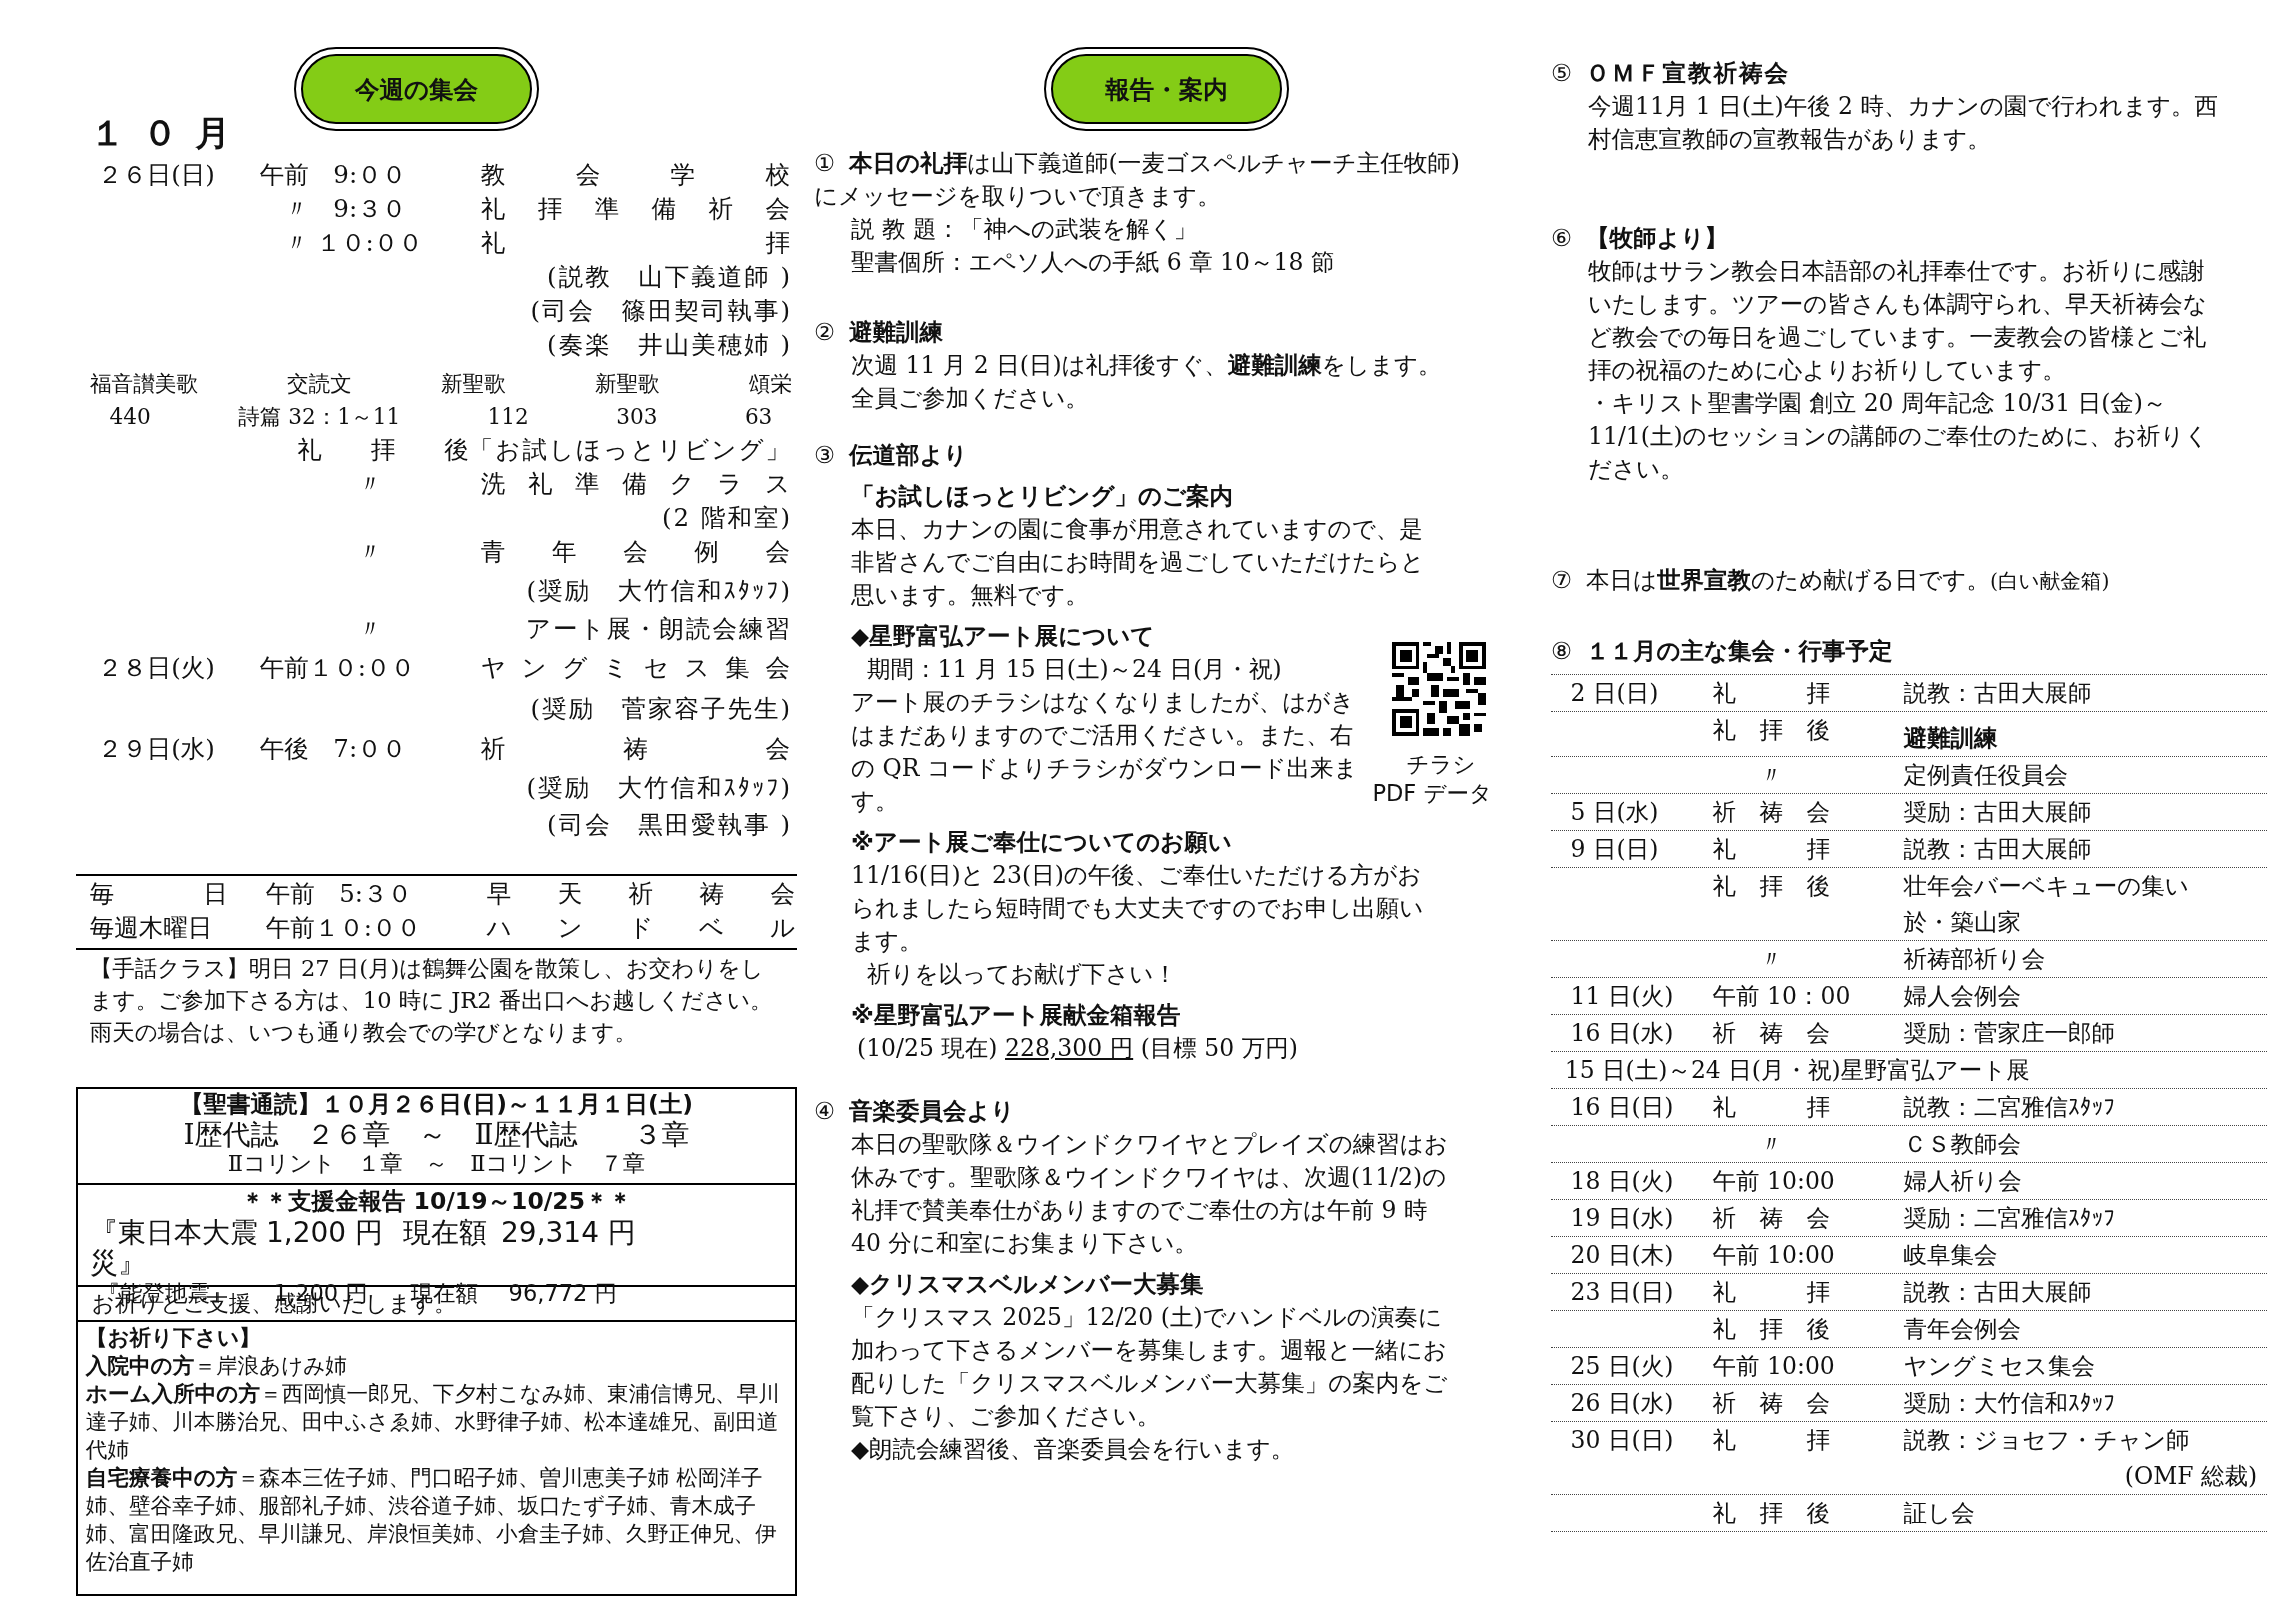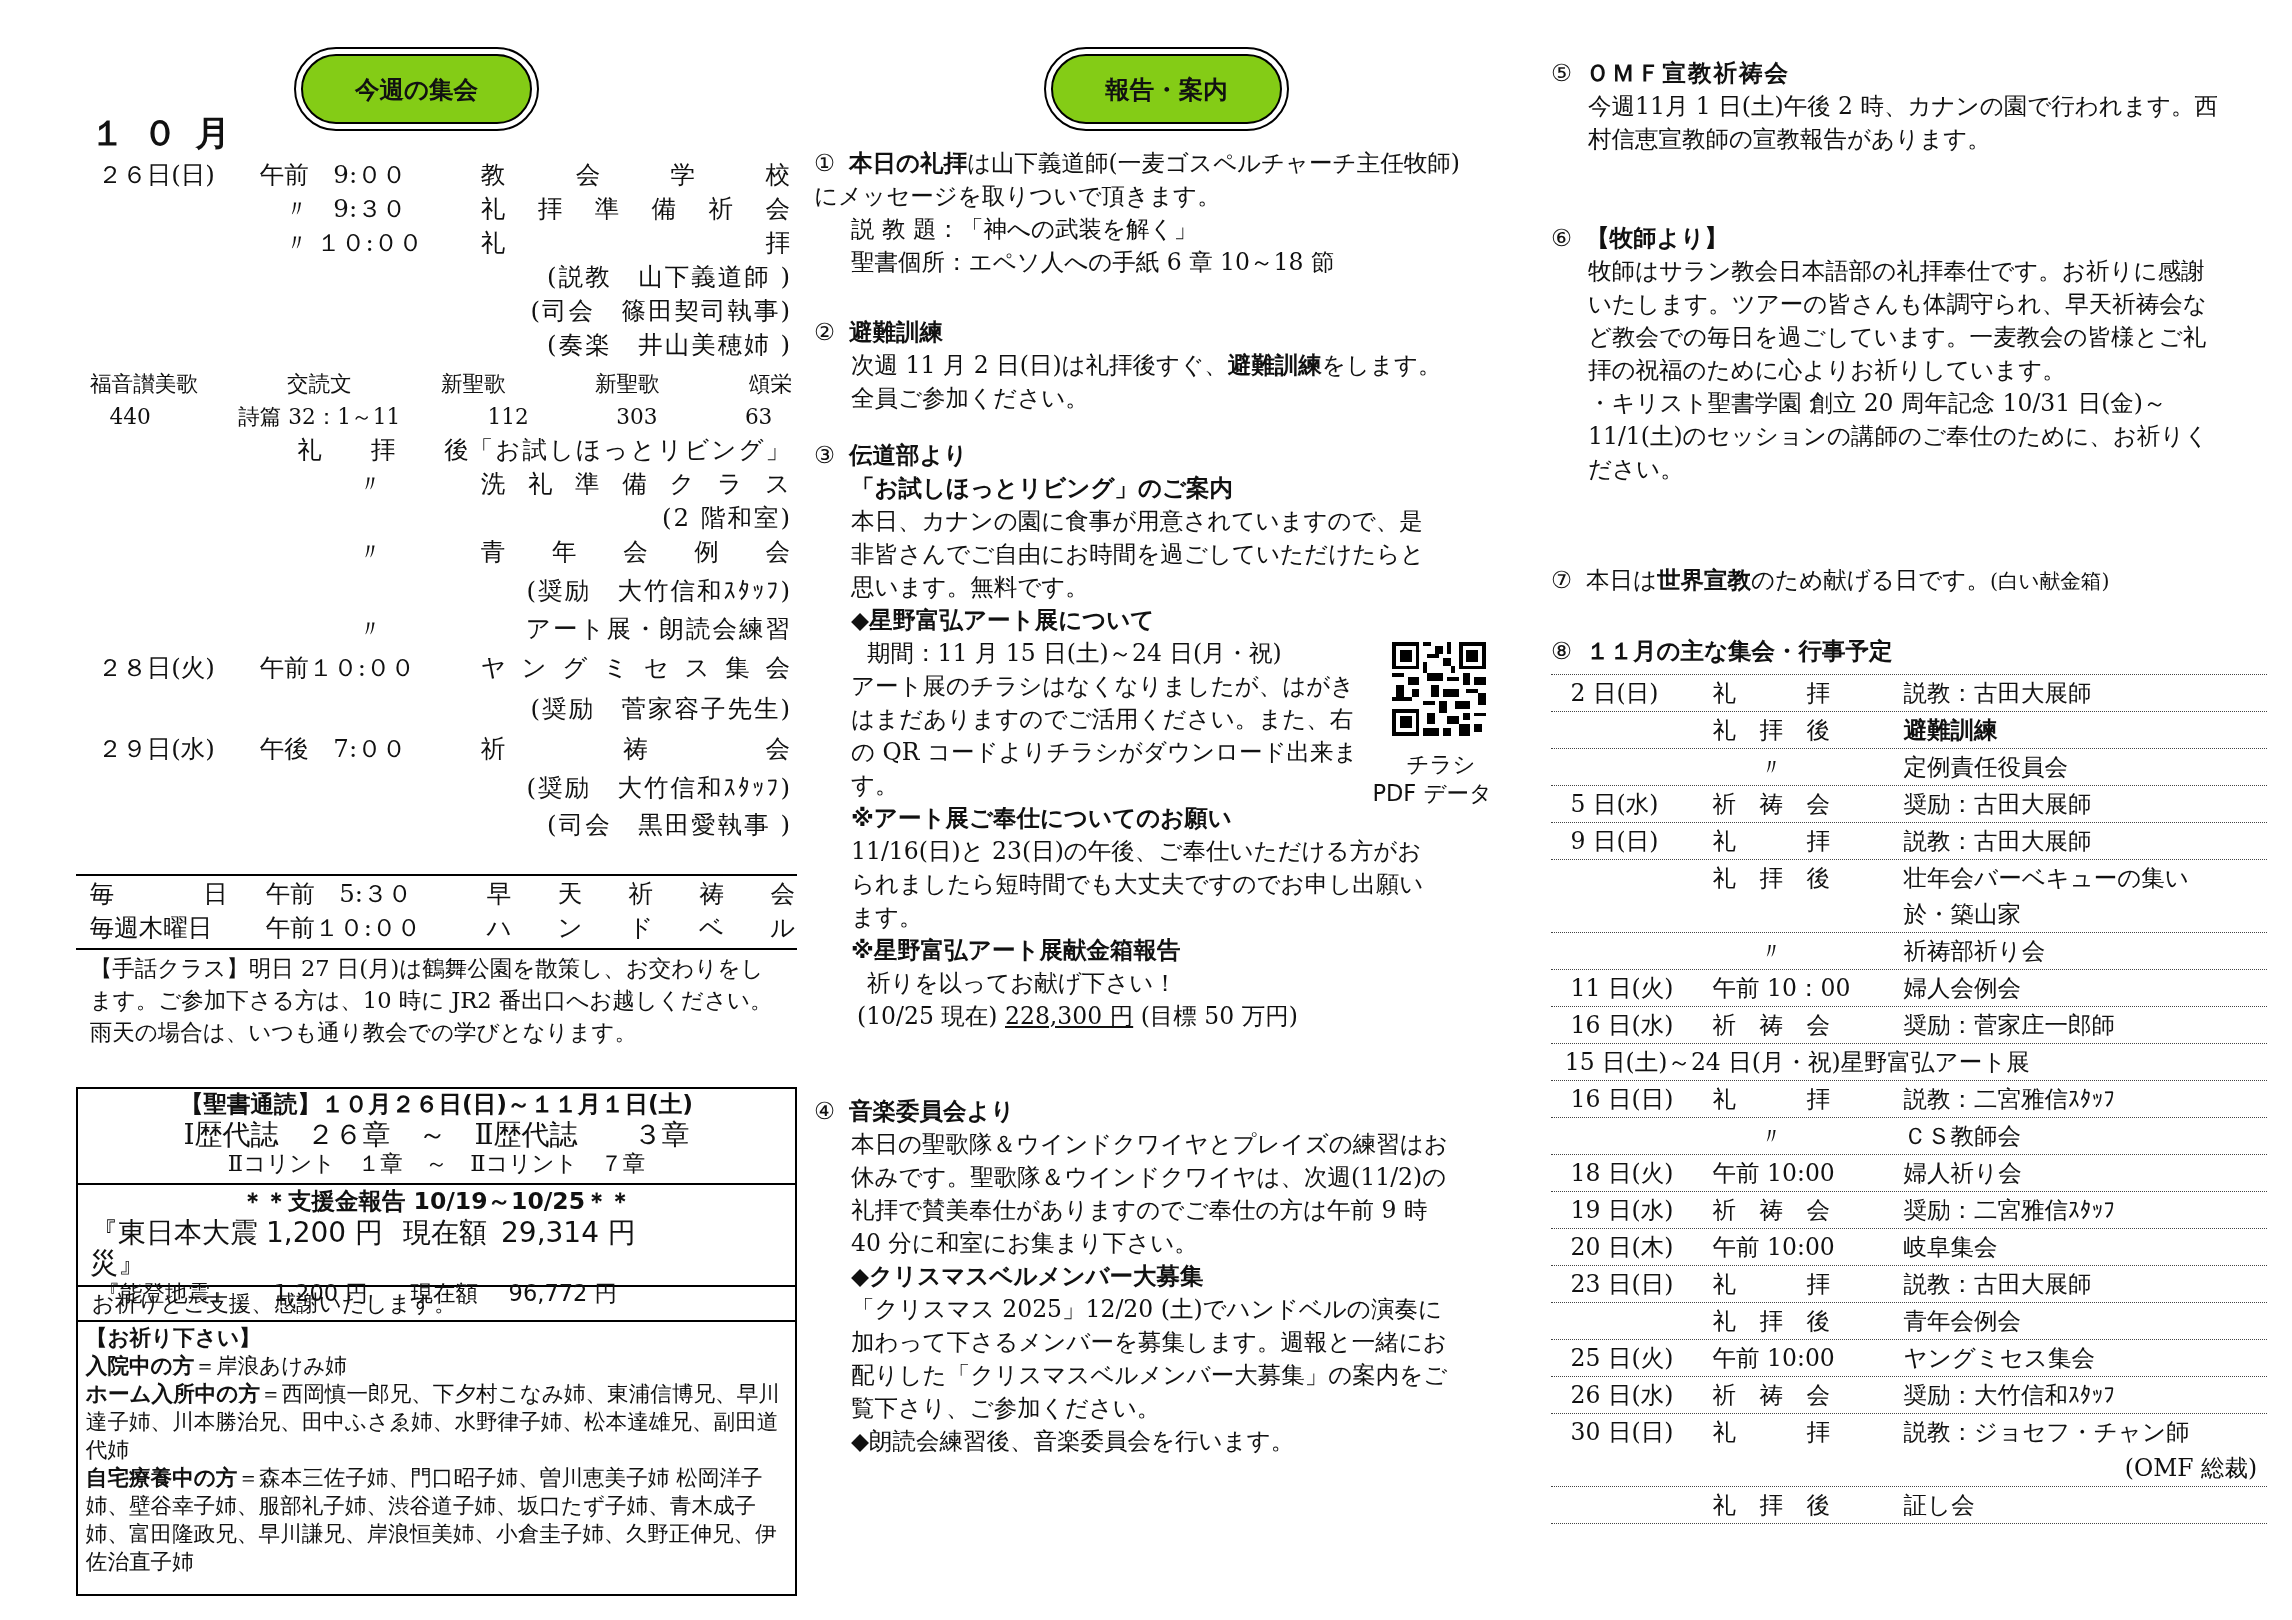--- a/index.html
+++ b/index.html
@@ -18,21 +18,21 @@
   .hymn{display:flex;justify-content:space-between;font-size:21.6px;height:33px;align-items:center;}
   .hymn span{text-align:center;}
   .rule2{border-top:2px solid #000;}
   .body-txt{font-size:23.5px;line-height:34px;}
   .box{border:2px solid #000;box-sizing:border-box;}
   .bold{font-family:"DejaVu Sans","Liberation Sans",sans-serif;font-weight:bold;}
   .sans{font-family:"DejaVu Sans","Liberation Sans",sans-serif;}
   .item{position:absolute;font-size:23.5px;line-height:33px;}
   .num{display:inline-block;width:35px;}
   .ind{padding-left:37px;}
-  .head{font-family:"DejaVu Sans",sans-serif;font-weight:bold;}
+  .head{font-family:"DejaVu Sans",sans-serif;font-weight:bold;margin-top:8px;}
   .qrwrap{position:absolute;left:1392px;top:642px;width:98px;}
   .nov{position:absolute;left:1551px;top:674px;width:716px;font-size:23.5px;}
   .nrow{display:flex;min-height:36px;border-bottom:1px dotted #444;align-items:flex-start;}
   .nrow .d{width:142px;padding-left:19.6px;line-height:36px;}
   .nrow .k{width:191px;line-height:36px;}
   .nrow .e{flex:1;line-height:36px;}
   .nrow .full{padding-left:13.7px;line-height:36px;}
   u{text-decoration:underline;}
 </style>
 </head>
@@ -213,22 +213,22 @@
 
 <div class="item" style="left:814px;top:439px;width:627px;">
   <div><span class="num">③</span><span class="head">伝道部より</span></div>
   <div class="ind head">「お試しほっとリビング」のご案内</div>
   <div class="ind">本日、カナンの園に食事が用意されていますので、是非皆さんでご自由にお時間を過ごしていただけたらと思います。無料です。</div>
   <div class="ind head">◆星野富弘アート展について</div>
   <div class="ind" style="padding-left:53px;">期間：11 月 15 日(土)～24 日(月・祝)</div>
   <div class="ind" style="width:510px;">アート展のチラシはなくなりましたが、はがきはまだありますのでご活用ください。また、右の QR コードよりチラシがダウンロード出来ます。</div>
   <div class="ind head">※アート展ご奉仕についてのお願い</div>
   <div class="ind">11/16(日)と 23(日)の午後、ご奉仕いただける方がおられましたら短時間でも大丈夫ですのでお申し出願います。</div>
+  <div class="ind" style="padding-left:53px;">祈りを以ってお献げ下さい！</div>
   <div class="ind head">※星野富弘アート展献金箱報告</div>
-  <div class="ind" style="padding-left:53px;">祈りを以ってお献げ下さい！</div>
   <div class="ind" style="padding-left:43px;"><span>(10/25 現在)</span> <u>228,300 円</u> <span>(目標 50 万円)</span></div>
 </div>
 
 <div class="qrwrap">
   <svg width="94" height="94" viewBox="0 0 24 24" shape-rendering="crispEdges">
     <rect width="24" height="24" fill="#fff"></rect>
     <g fill="#000">
       <rect x="0" y="0" width="7" height="7"></rect>
         <rect x="1" y="1" width="5" height="5" fill="#fff"></rect>
         <rect x="2" y="2" width="3" height="3"></rect>

